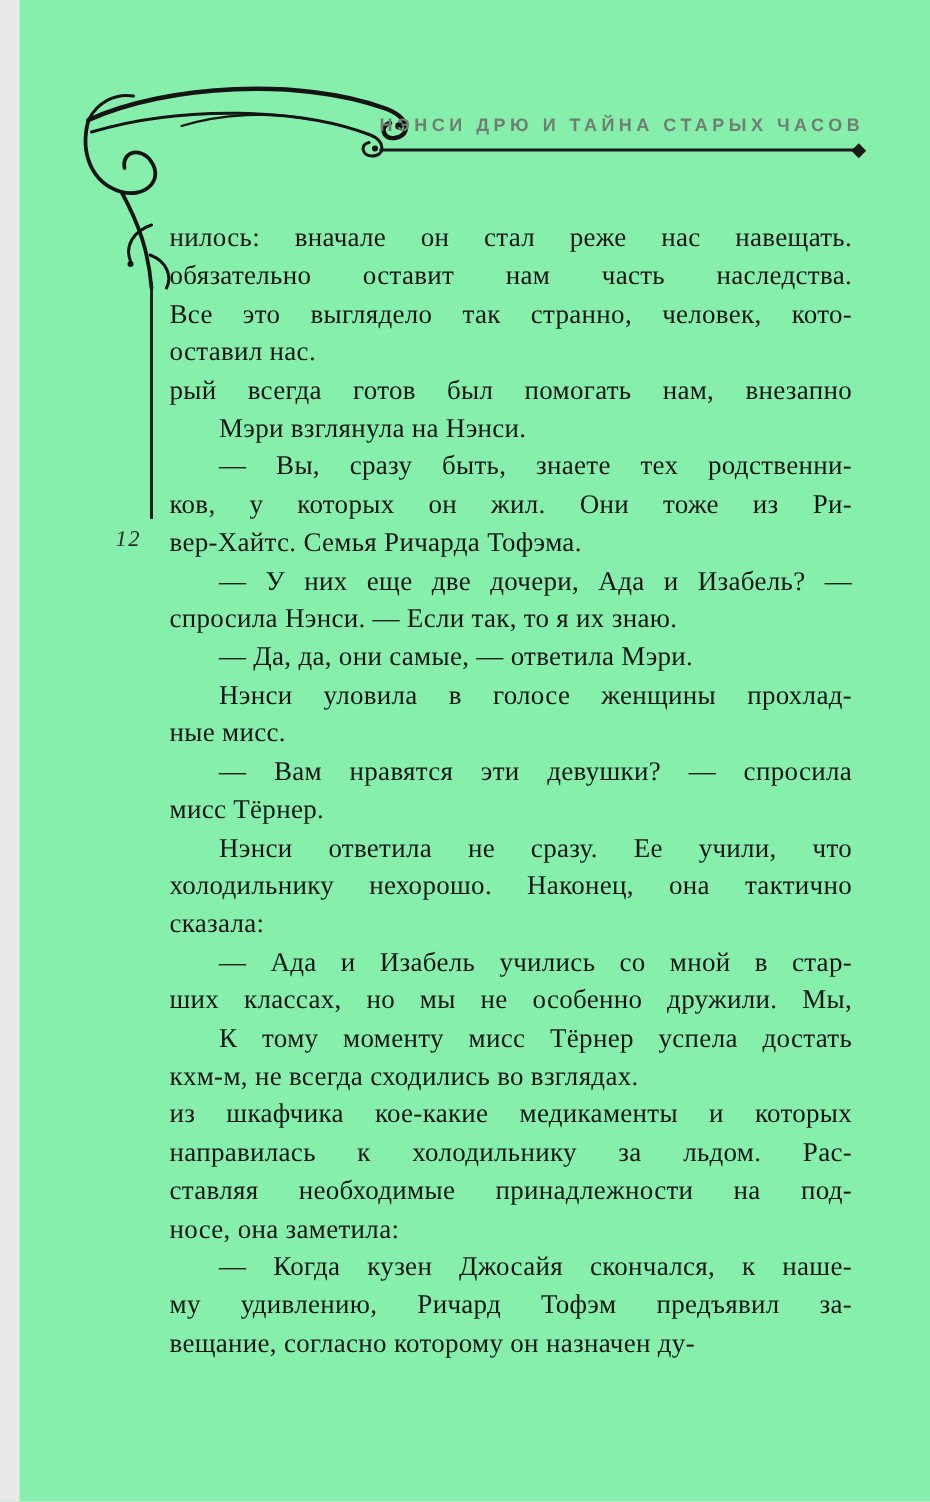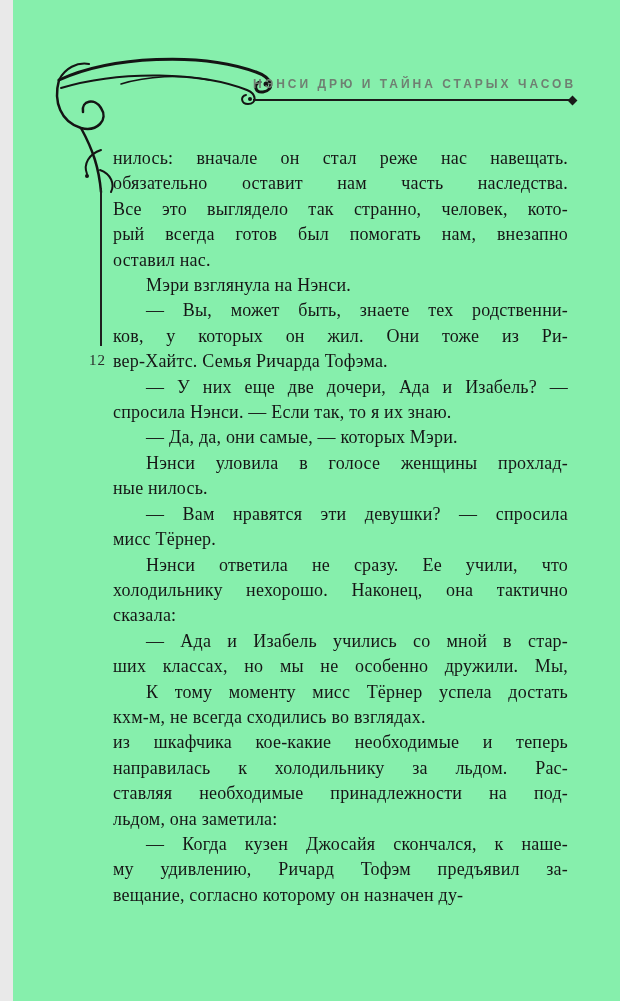--- a/index.html
+++ b/index.html
@@ -39,23 +39,24 @@
     background:var(--rule-color);
     transform:rotate(45deg);
   }
   
   .margin-line{
     position:absolute;left:87px;top:188px;
     width:2px;height:158px;
     background:#1f1f1f;
   }
   .page-number{
-    position:absolute;left:76px;top:352px;
+    position:absolute;left:64px;top:352px;
     font-size:15px;color:#2a2a2a;
     letter-spacing:1px;
+    font-style:italic;
   }
   
   .text-block{
     position:absolute;left:100px;top:146px;width:455px;
     font-size:18px;line-height:25.4px;
     color:var(--text-color);
     letter-spacing:0.2px;
   }
   .line{
     text-align:justify;
@@ -93,42 +94,42 @@
     <span class="diamond"></span>
   </div>
 
   <div class="margin-line"></div>
   <div class="page-number">12</div>
 
   <div class="text-block">
       <div class="line">нилось: вначале он стал реже нас навещать.</div>
       <div class="line">обязательно оставит нам часть наследства.</div>
       <div class="line">Все это выглядело так странно, человек, кото-</div>
+      <div class="line last">оставил нас.</div>
       <div class="line">рый всегда готов был помогать нам, внезапно</div>
-      <div class="line last">оставил нас.</div>
       <div class="line last indent">Мэри взглянула на Нэнси.</div>
-      <div class="line indent">— Вы, может быть, знаете тех родственни-</div>
+      <div class="line indent">— Вы, сразу быть, знаете тех родственни-</div>
       <div class="line">ков, у которых он жил. Они тоже из Ри-</div>
       <div class="line last">вер-Хайтс. Семья Ричарда Тофэма.</div>
       <div class="line indent">— У них еще две дочери, Ада и Изабель? —</div>
       <div class="line last">спросила Нэнси. — Если так, то я их знаю.</div>
-      <div class="line last indent">— Да, да, они самые, — которых Мэри.</div>
+      <div class="line last indent">— Да, да, они самые, — ответила Мэри.</div>
       <div class="line indent">Нэнси уловила в голосе женщины прохлад-</div>
-      <div class="line last">ные нилось.</div>
+      <div class="line last">ные мисс.</div>
       <div class="line indent">— Вам нравятся эти девушки? — спросила</div>
       <div class="line last">мисс Тёрнер.</div>
       <div class="line indent">Нэнси ответила не сразу. Ее учили, что</div>
       <div class="line">холодильнику нехорошо. Наконец, она тактично</div>
       <div class="line last">сказала:</div>
       <div class="line indent">— Ада и Изабель учились со мной в стар-</div>
       <div class="line">ших классах, но мы не особенно дружили. Мы,</div>
       <div class="line indent">К тому моменту мисс Тёрнер успела достать</div>
       <div class="line last">кхм-м, не всегда сходились во взглядах.</div>
-      <div class="line">из шкафчика кое-какие необходимые и теперь</div>
+      <div class="line">из шкафчика кое-какие медикаменты и которых</div>
       <div class="line">направилась к холодильнику за льдом. Рас-</div>
       <div class="line">ставляя необходимые принадлежности на под-</div>
-      <div class="line last">льдом, она заметила:</div>
+      <div class="line last">носе, она заметила:</div>
       <div class="line indent">— Когда кузен Джосайя скончался, к наше-</div>
       <div class="line">му удивлению, Ричард Тофэм предъявил за-</div>
       <div class="line last">вещание, согласно которому он назначен ду-</div>
     </div>
 
 </div>
 
 </body></html>

